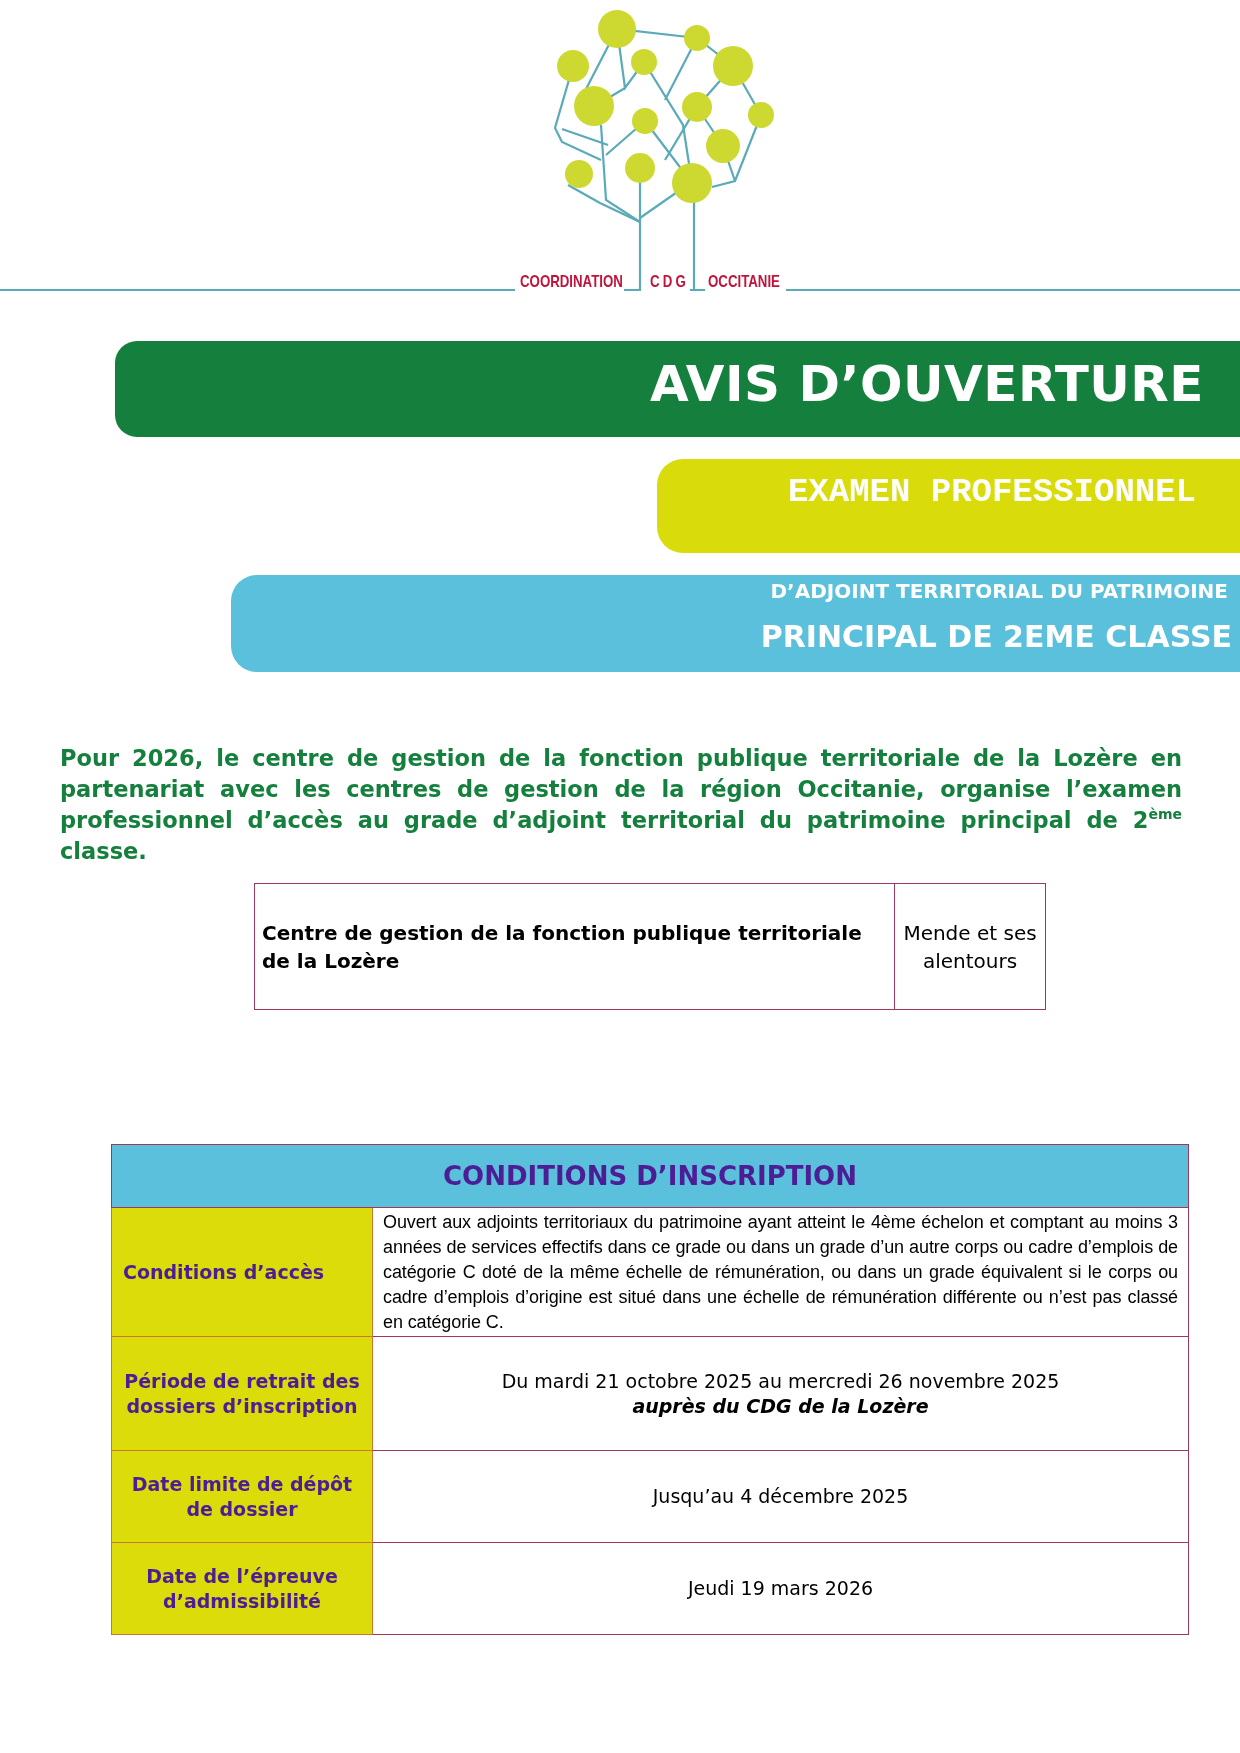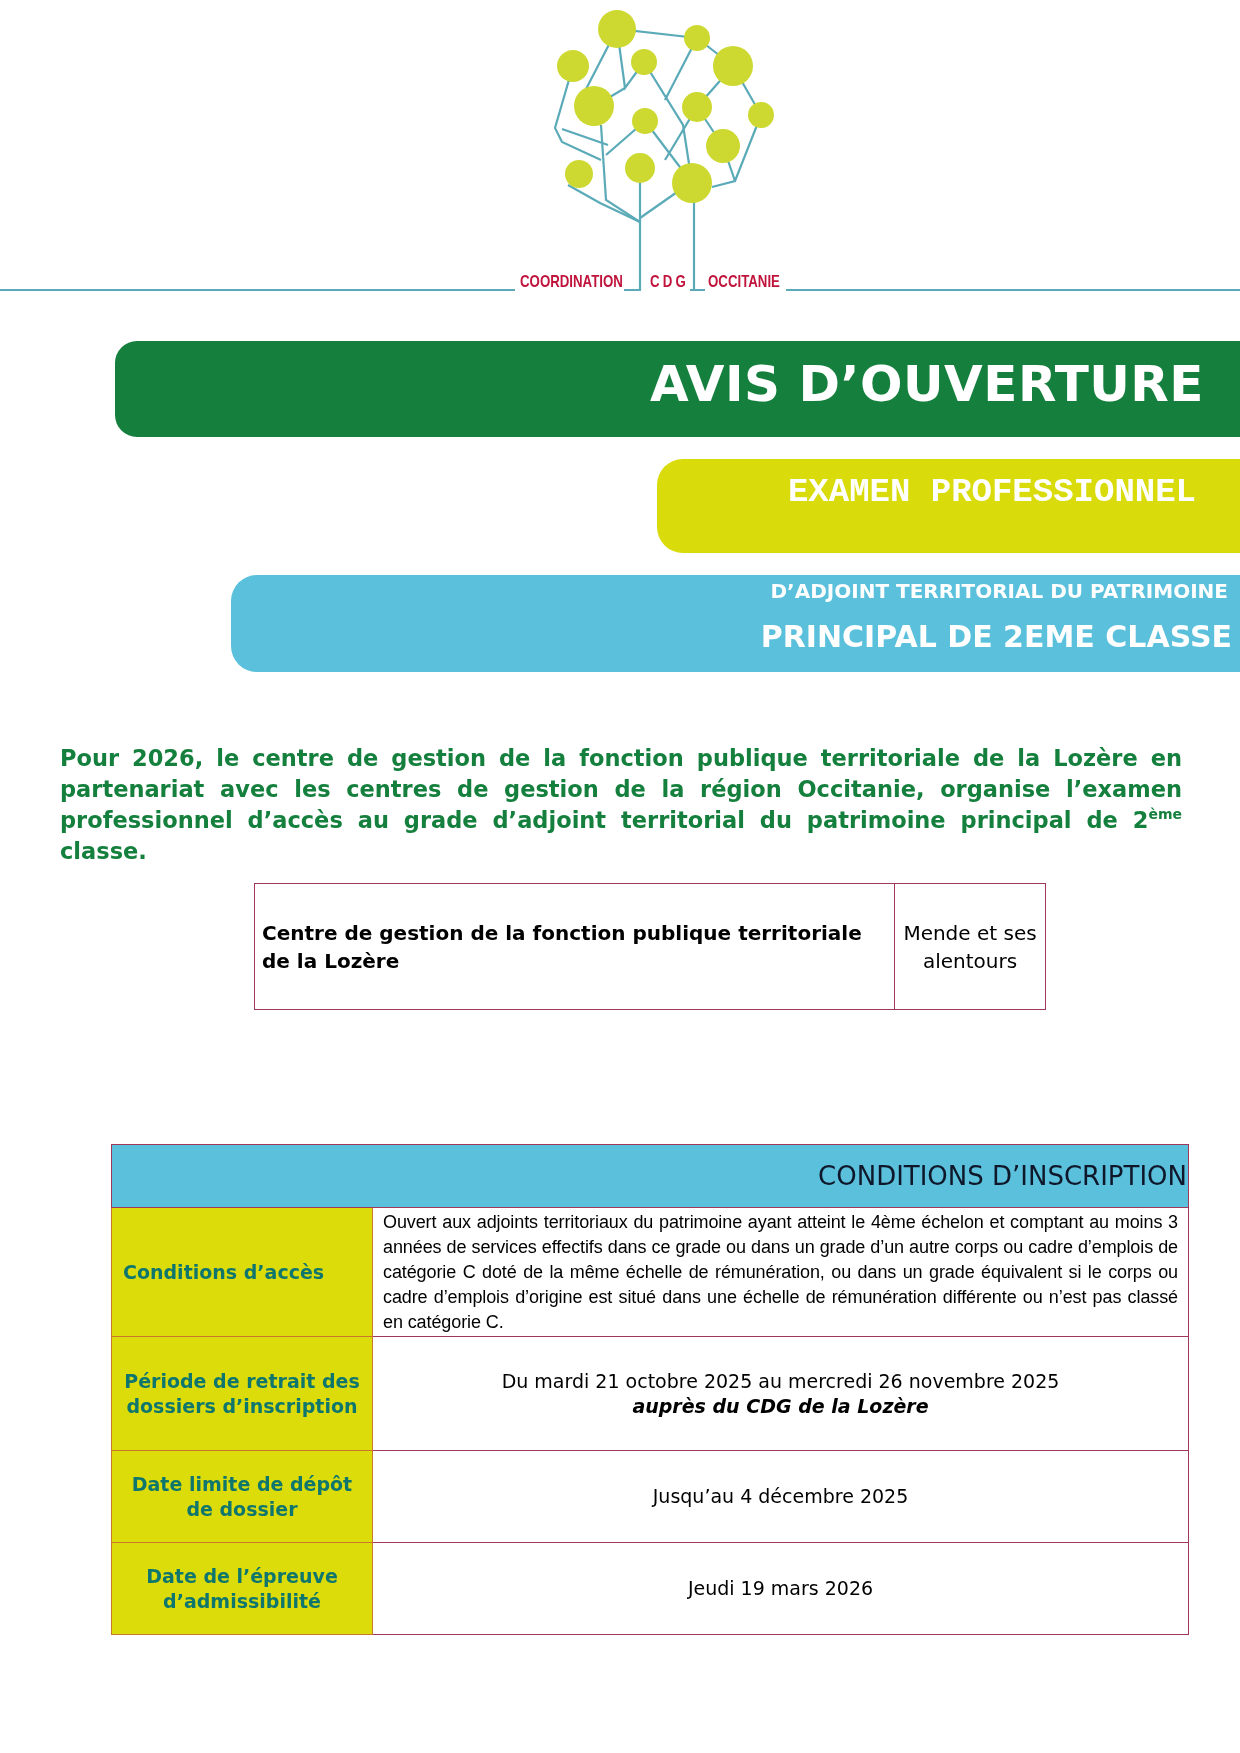--- a/index.html
+++ b/index.html
@@ -31,24 +31,24 @@
   
   .t1 { position:absolute; left:254px; top:883px; width:792px; border-collapse:collapse; }
   .t1 th, .t1 td { border:1.5px solid #a0385c; padding:0; }
   .t1 th { background:#5ac0dc; color:#fff; font-weight:bold; font-size:20px; height:72px; text-align:center; }
   .t1 td { height:125px; font-size:20px; }
   .t1 td.org { font-weight:bold; padding-left:7px; line-height:28px; }
   .t1 td.lieu { text-align:center; line-height:28px; }
 
   
   .t2 { position:absolute; left:111px; top:1144px; width:1078px; border-collapse:collapse; }
-  .t2 th { background:#5ac0dc; color:#0f172a; font-weight:normal; font-size:26px; height:60px;
-           border:1.5px solid #a0385c; text-align:right; font-family:"DejaVu Sans", sans-serif; }
+  .t2 th { background:#5ac0dc; color:#4c1d95; font-weight:bold; font-size:26px; height:60px;
+           border:1.5px solid #a0385c; text-align:center; font-family:"DejaVu Sans", sans-serif; }
   .t2 td { border:1.5px solid #a0385c; font-size:19px; }
-  .t2 td.lab { background:#dcdc0a; color:#0f766e; font-weight:bold; width:248px; font-size:19px;
+  .t2 td.lab { background:#dcdc0a; color:#4c1d95; font-weight:bold; width:248px; font-size:19px;
                text-align:center; line-height:25px; border-color:#c8782a; }
   .t2 td.lab.left { text-align:left; padding-left:11px; }
   .t2 td.val { text-align:center; line-height:25px; }
   .t2 td.val.just { text-align:justify; padding:0 10px; line-height:25px; font-size:18px;
                     font-family:"Liberation Sans", sans-serif; letter-spacing:-0.1px; }
   .t2 .r1 td { height:126px; }
   .t2 .r2 td { height:111px; }
   .t2 .r3 td { height:89px; }
   .t2 .r4 td { height:89px; }
   .b { font-weight:normal; }

